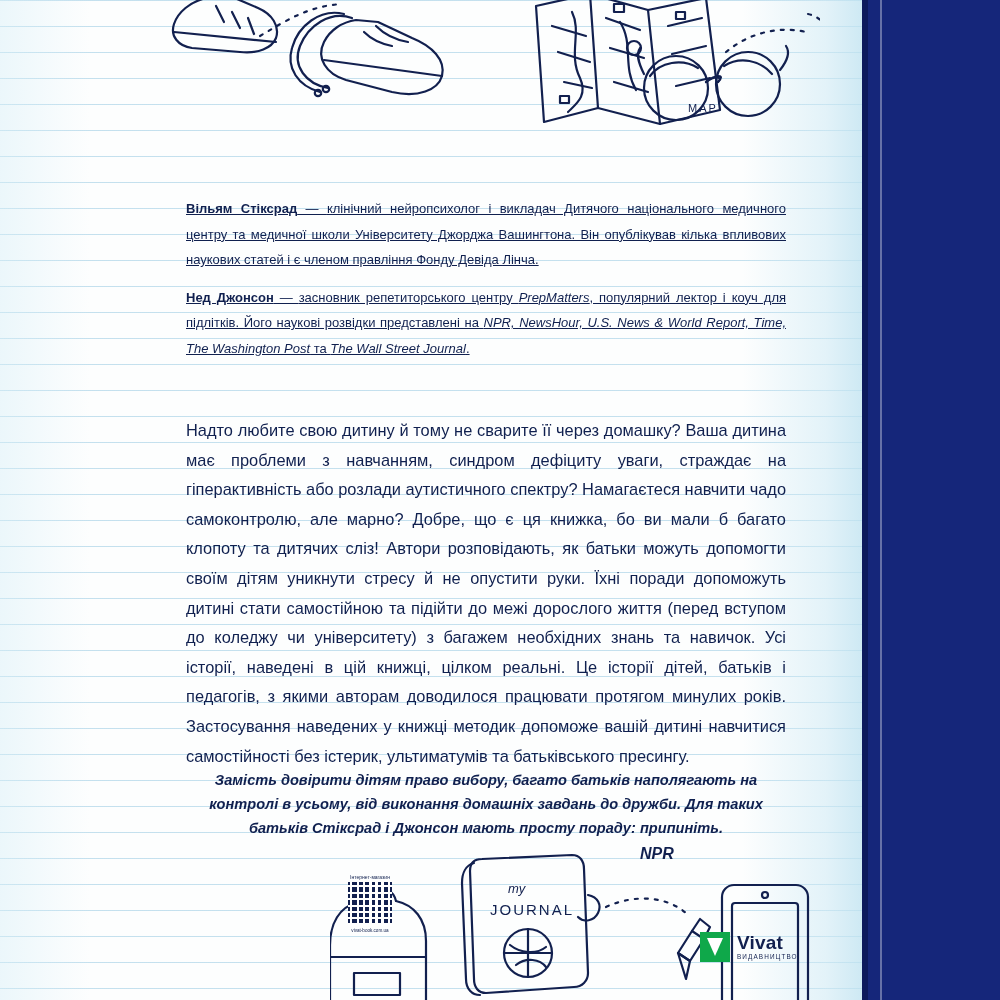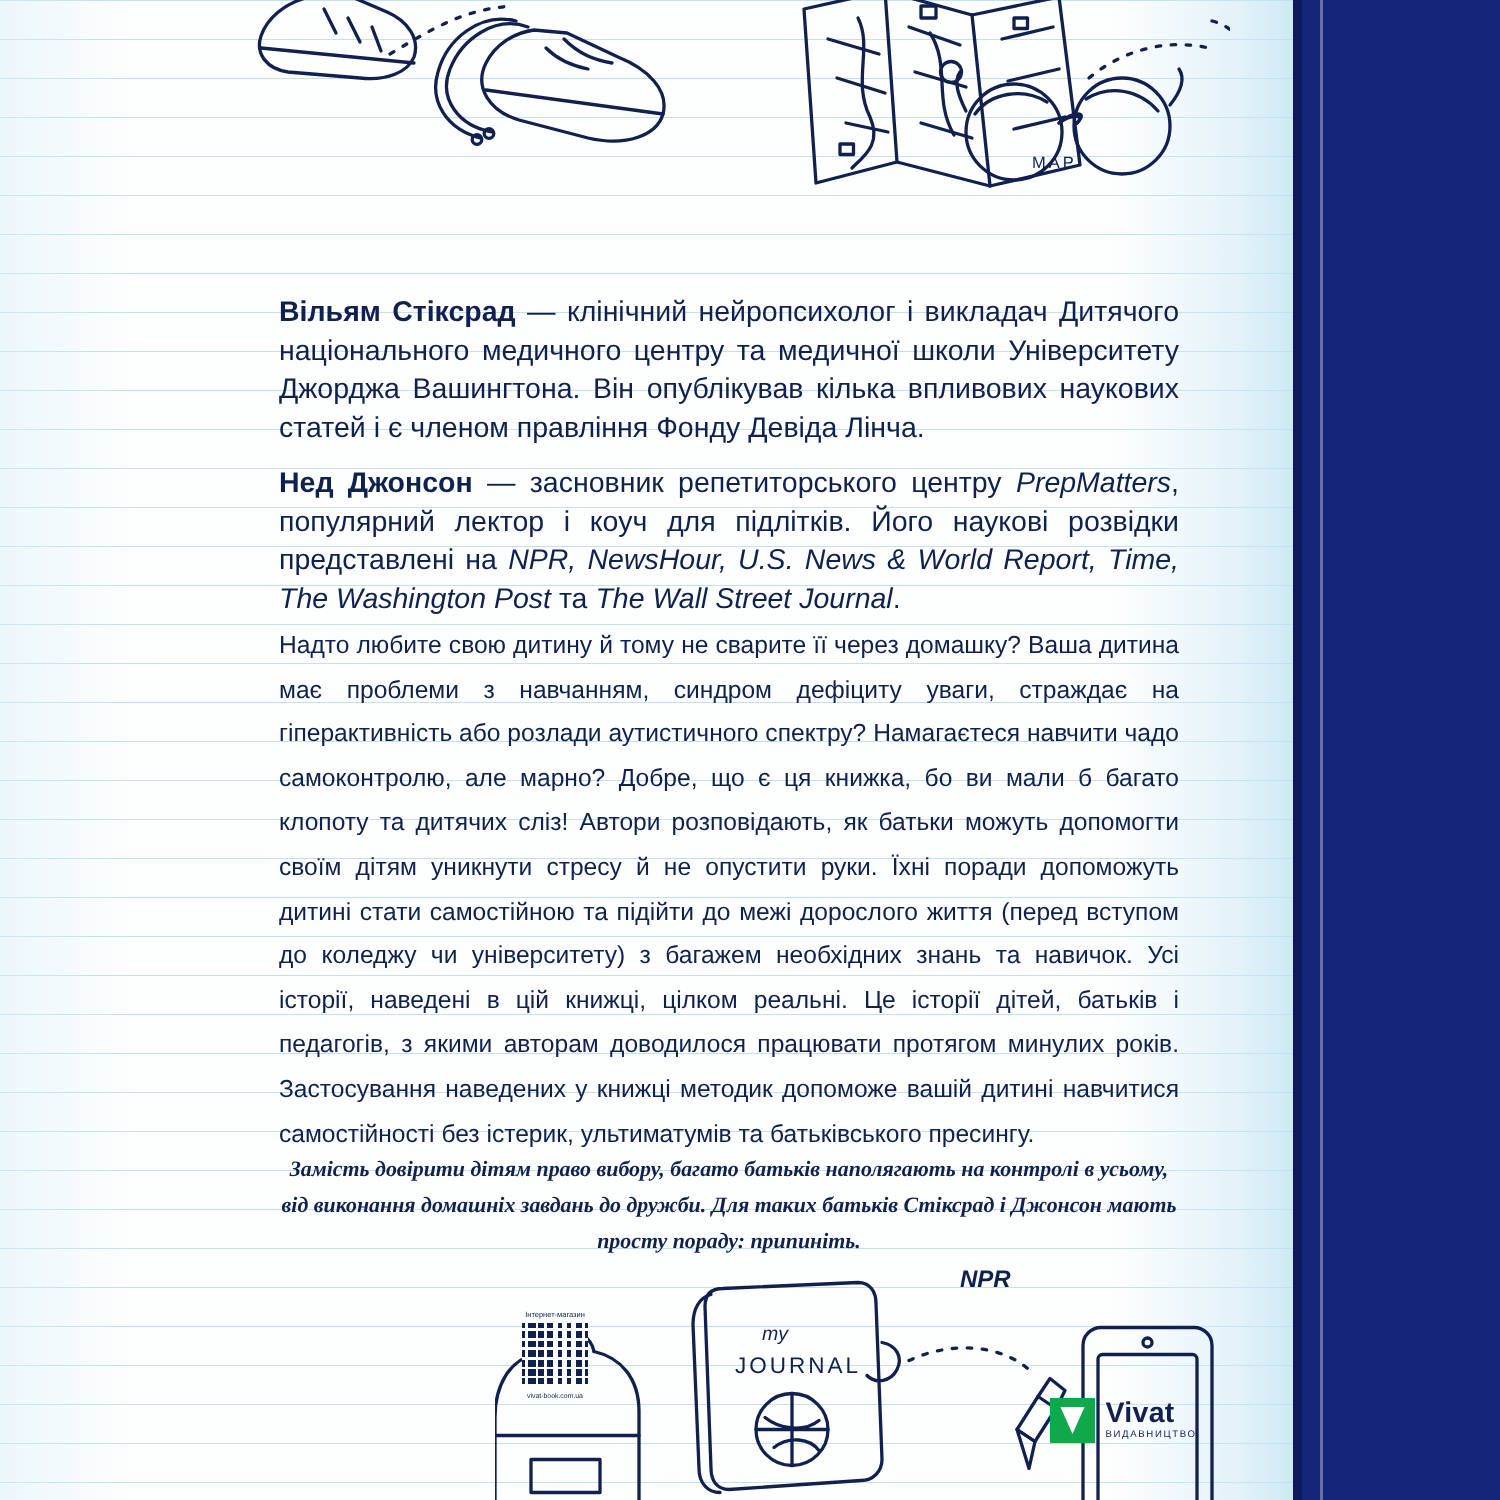--- a/index.html
+++ b/index.html
@@ -105,23 +105,24 @@
   }
   .illus svg, .illus-top svg, .illus-bottom svg { display: block; }
 
   
   .authors {
     position: absolute;
     left: 186px;
     top: 196px;
     width: 600px;
     color: #10204f;
-    font-size: 19px;
+    font-size: 13px;
     line-height: 25.5px;
     text-align: justify;
+    text-decoration: underline;
   }
   .authors p { margin: 0 0 12px 0; }
   .authors .name { font-weight: bold; }
   .authors .it { font-style: italic; margin-top: 22px; }
 
   .blurb {
     position: absolute;
     left: 186px;
     top: 416px;
     width: 600px;
@@ -137,21 +138,21 @@
     left: 186px;
     top: 768px;
     width: 600px;
     color: #10204f;
     font-size: 14.6px;
     line-height: 24px;
     font-style: italic;
     font-weight: bold;
     text-align: center;
   }
-  .pullquote p { margin: 0; font-family: Liberation Serif, serif; }
+  .pullquote p { margin: 0; }
 
   .source {
     position: absolute;
     left: 640px;
     top: 845px;
     width: 145px;
     text-align: left;
     color: #10204f;
     font-size: 16px;
     font-weight: bold;

